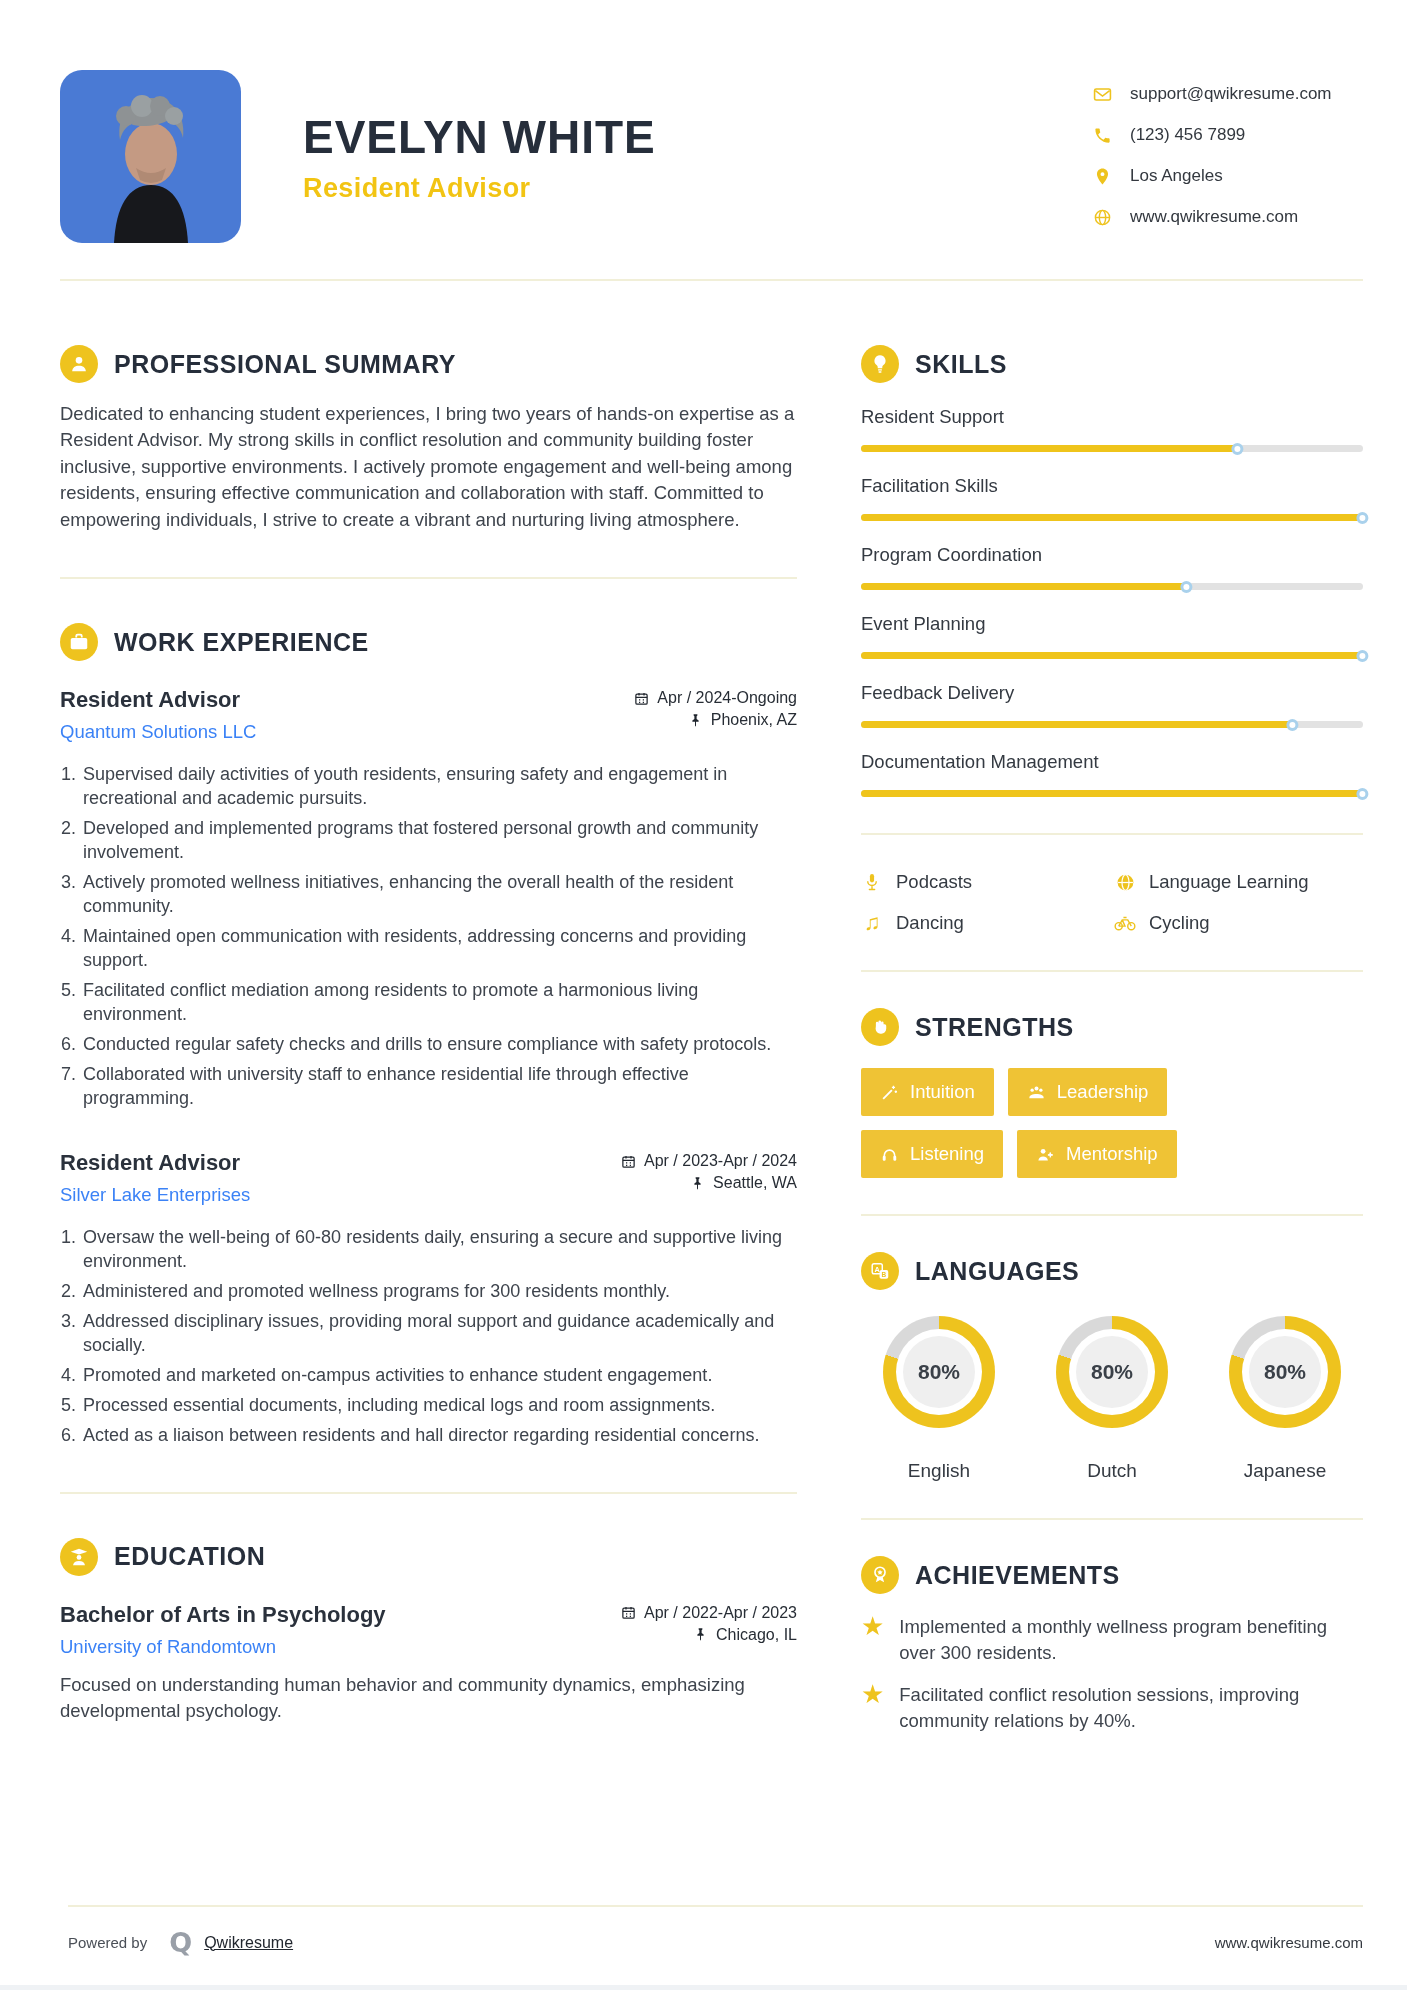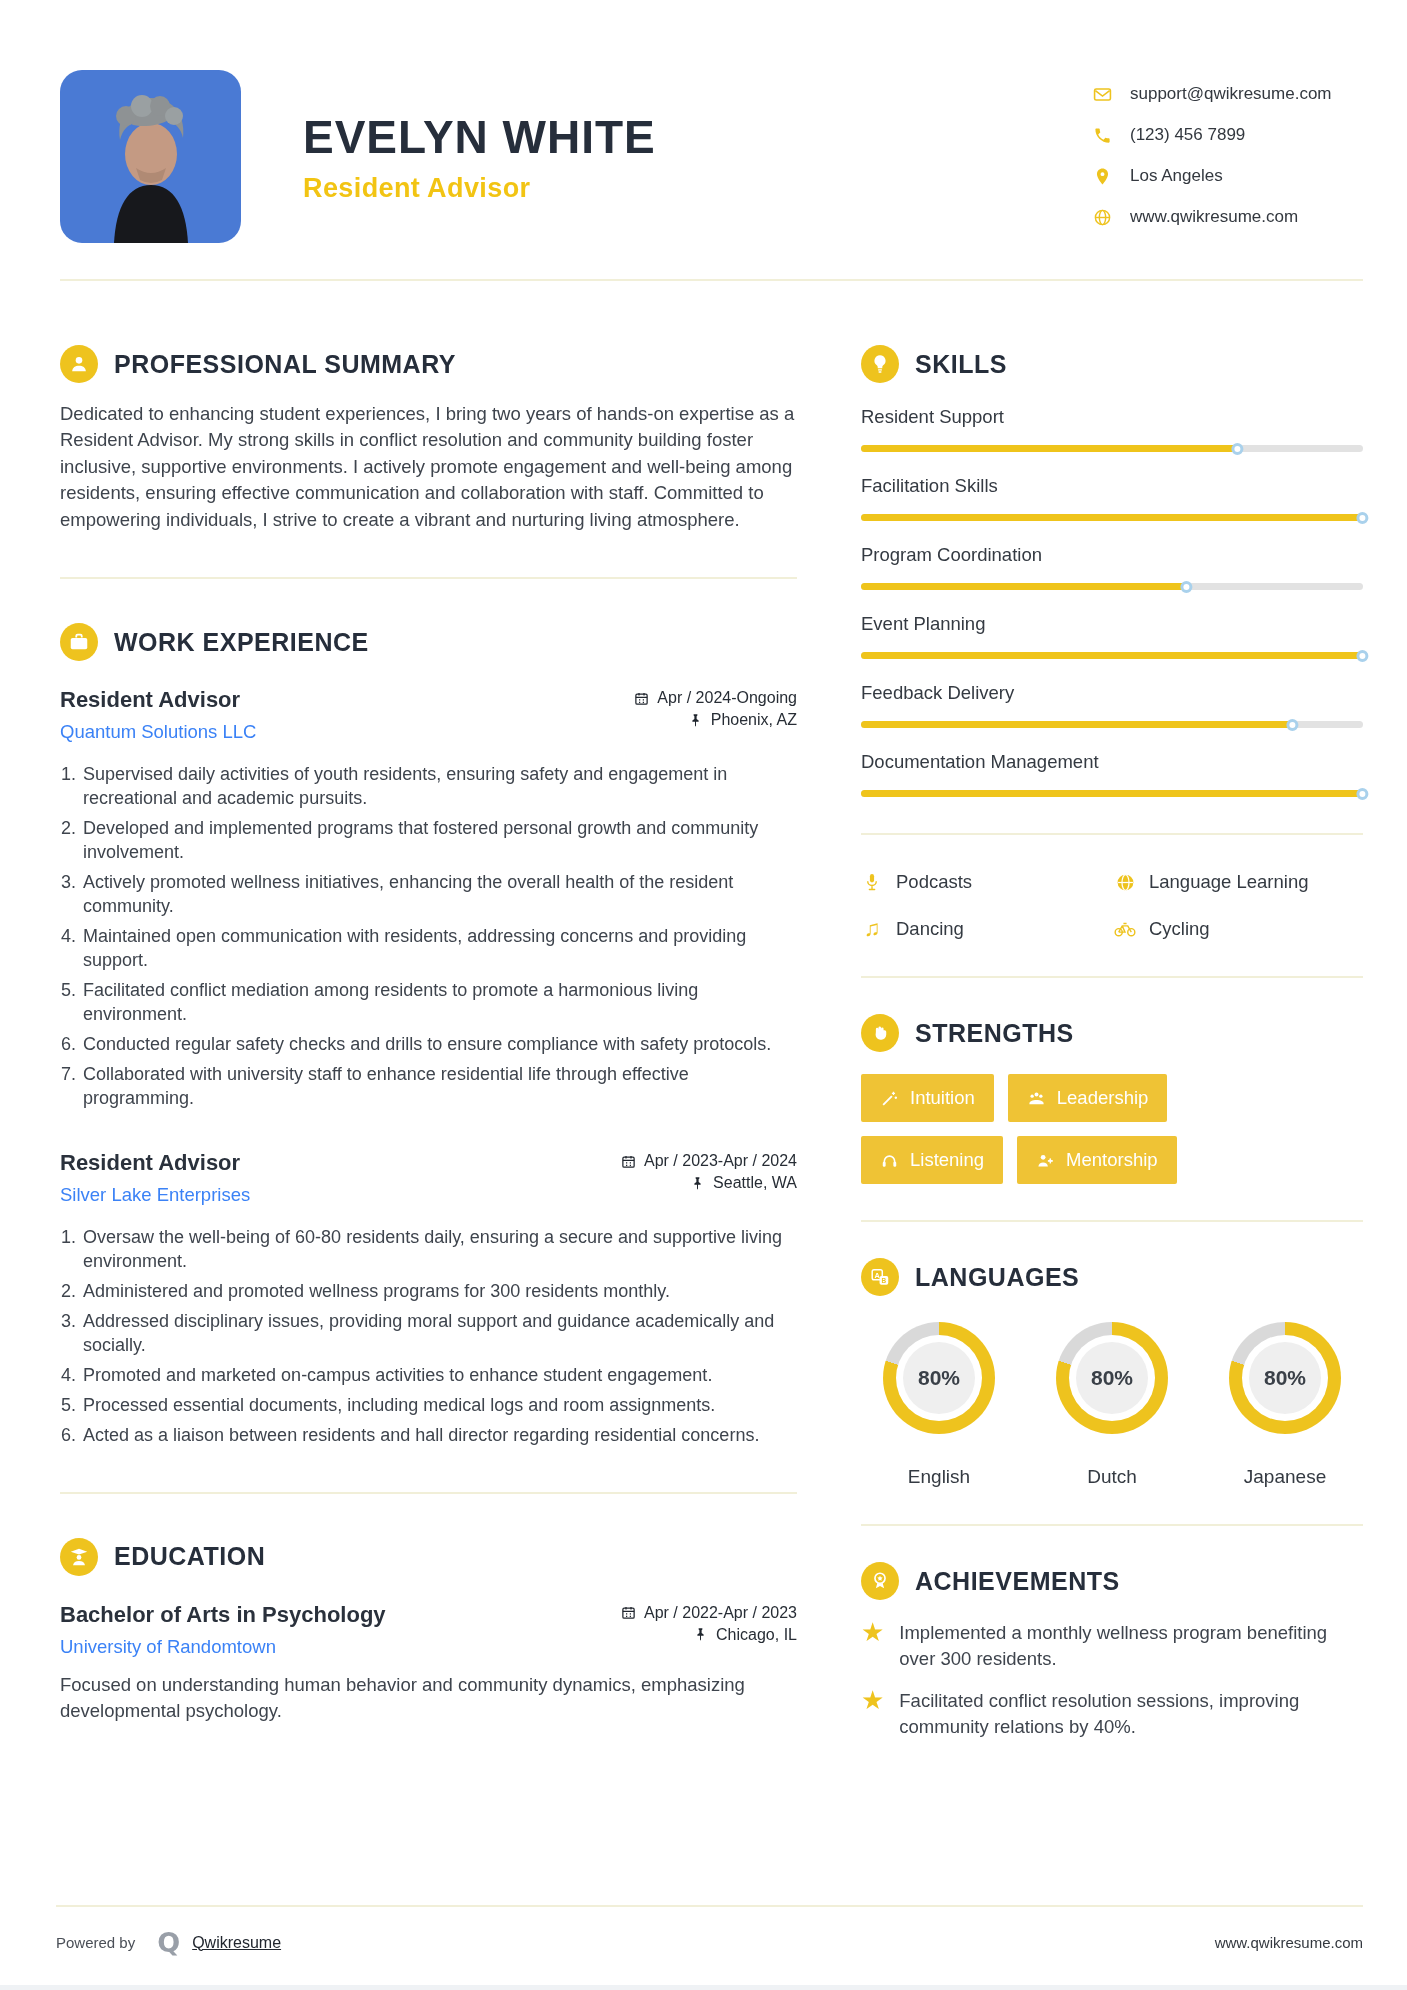--- a/index.html
+++ b/index.html
@@ -52,21 +52,21 @@
   .edu-desc{margin-top:14px;font-size:18.5px;line-height:1.4;}
   
   .skill{margin-top:23px;}
   .skill:first-of-type{margin-top:20px;}
   .skill-label{font-size:18.5px;color:#343A42;}
   .track{position:relative;height:7px;border-radius:4px;background:var(--track);margin-top:17px;}
   .fill{position:absolute;left:0;top:0;bottom:0;border-radius:4px;background:#EFC41B;}
   .knob{position:absolute;top:50%;width:12px;height:12px;background:#fff;border:3.5px solid var(--knob);
         border-radius:50%;transform:translate(-55%,-50%);}
   
-  .int-grid{display:grid;grid-template-columns:253px 1fr;row-gap:25px;margin-top:20px;}
+  .int-grid{display:grid;grid-template-columns:253px 1fr;row-gap:19px;margin-top:20px;}
   .int-item{display:flex;align-items:center;gap:13px;font-size:18.5px;color:#343A42;}
   .int-ic{width:22px;height:22px;color:var(--accent);display:flex;align-items:center;justify-content:center;
           font-size:22px;line-height:1;}
   
   .badges{display:flex;flex-wrap:wrap;gap:14px;margin-top:22px;width:420px;}
   .badge{display:flex;align-items:center;gap:11px;background:#EFC335;color:#fff;
          font-size:18.5px;padding:13px 19px;border-radius:2px;}
   .badge svg{width:19px;height:19px;}
   
   .donuts{display:flex;justify-content:space-between;margin-top:26px;padding:0 4px;}
@@ -75,21 +75,21 @@
   .donut::before{content:"";position:absolute;inset:13px;background:#fff;border-radius:50%;}
   .donut-inner{position:absolute;inset:20px;background:#EFEFEF;border-radius:50%;
                display:flex;align-items:center;justify-content:center;
                font-size:21px;font-weight:bold;color:#3A4048;}
   .lang-label{margin-top:32px;font-size:19px;color:#343A42;}
   
   .ach{display:flex;gap:15px;margin-top:20px;font-size:18.5px;line-height:1.38;}
   .ach + .ach{margin-top:17px;}
   .ach-star{color:var(--accent);font-size:26px;line-height:1;flex:0 0 auto;margin-top:-1px;}
   
-  .footer{position:absolute;left:56px;right:44px;bottom:32px;}
+  .footer{position:absolute;left:68px;right:44px;bottom:32px;}
   .foot-line{height:2px;background:var(--divider);margin-bottom:20px;}
   .foot-row{display:flex;align-items:center;}
   .powered{font-size:15px;color:#4A4F57;}
   .qlogo{font-size:27px;font-weight:bold;color:#999FA8;margin:0 12px 0 22px;font-family:"DejaVu Sans",sans-serif;}
   .brand{font-size:16px;color:#21262E;text-decoration:underline;cursor:pointer;}
   .site{margin-left:auto;font-size:15px;color:#33383F;}
   .bottom-strip{position:absolute;left:0;right:0;bottom:0;height:5px;background:#EFF2F5;}
 </style>
 </head>
 <body>

